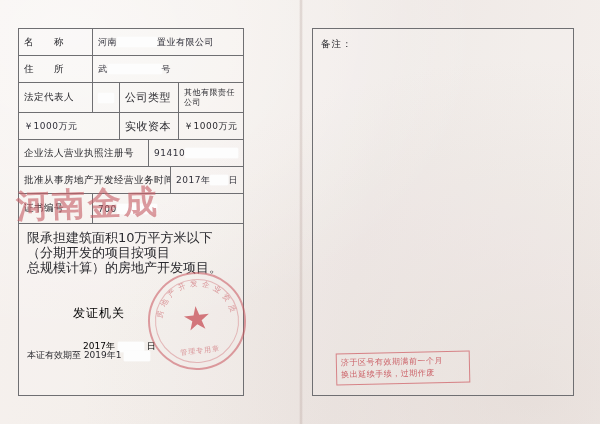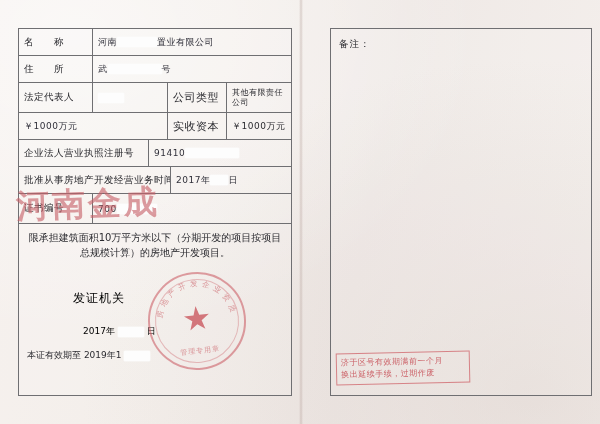--- a/index.html
+++ b/index.html
@@ -36,21 +36,21 @@
     left: 299px;
     width: 4px;
     background: linear-gradient(90deg, rgba(196,178,172,0.0), rgba(186,166,160,0.45), rgba(196,178,172,0.0));
   }
 
   
   .table-wrap {
     position: absolute;
     left: 18px;
     top: 28px;
-    width: 274px;
+    width: 226px;
     height: 368px;
     border: 1px solid #6f6f72;
     box-sizing: border-box;
     background: rgba(255,255,255,0.12);
   }
   .row {
     display: flex;
     border-bottom: 1px solid #6f6f72;
     box-sizing: border-box;
     position: relative;
@@ -106,25 +106,24 @@
     height: 10px;
   }
   .mask.sm { width: 18px; }
   .mask.md { width: 26px; }
   .mask.lg { width: 40px; }
   .mask.xl { width: 54px; }
 
   
   .block {
     padding: 6px 8px 4px 8px;
-    font-size: 10px;
+    font-size: 13px;
     line-height: 15px;
     color: #2b2b30;
     box-sizing: border-box;
-    text-align: center;
   }
   .block .l2 { text-indent: 0; }
 
   .issuer {
     margin-top: 26px;
     margin-left: 54px;
     font-size: 12px;
     letter-spacing: 1px;
   }
   .issue-date {
@@ -136,21 +135,21 @@
     position: absolute;
     left: 8px;
     bottom: 9px;
     font-size: 9px;
     color: #2b2b30;
   }
 
   
   .notes {
     position: absolute;
-    left: 330px;
+    left: 312px;
     top: 28px;
     width: 262px;
     height: 368px;
     border: 1px solid #6f6f72;
     box-sizing: border-box;
     background: rgba(255,255,255,0.10);
   }
   .notes-label {
     position: absolute;
     left: 8px;

